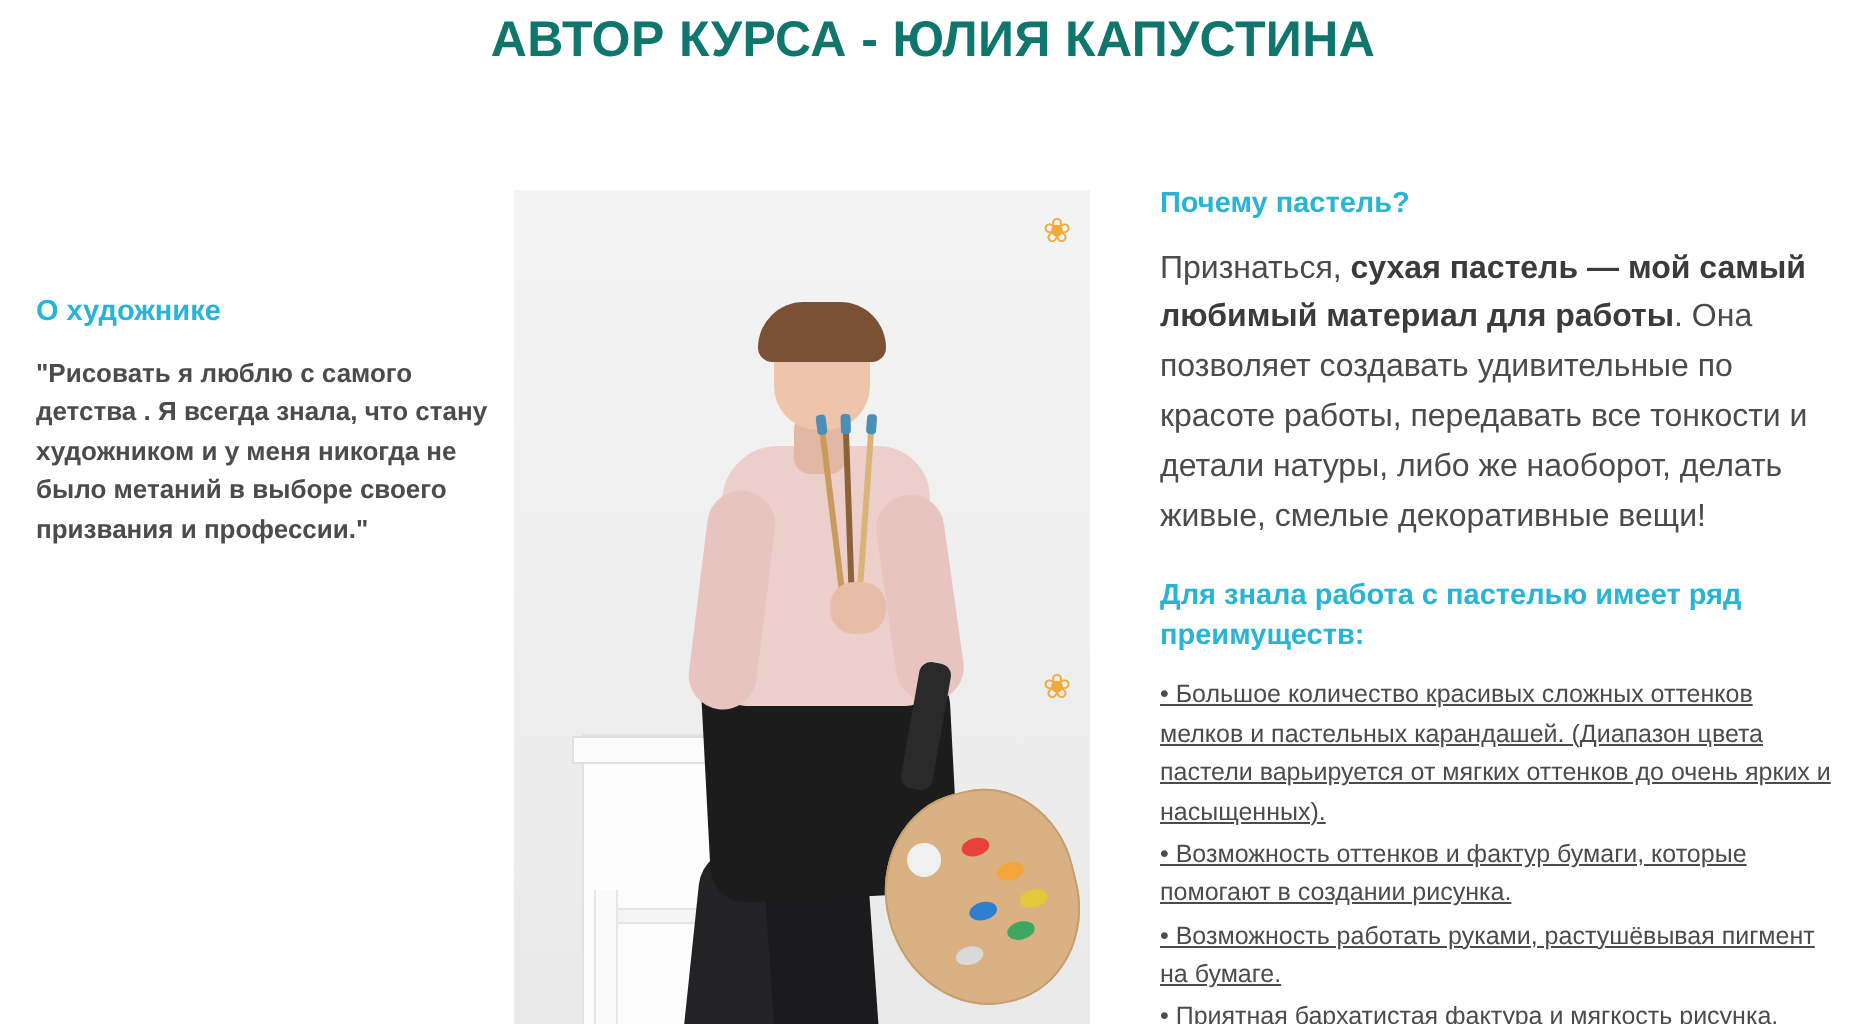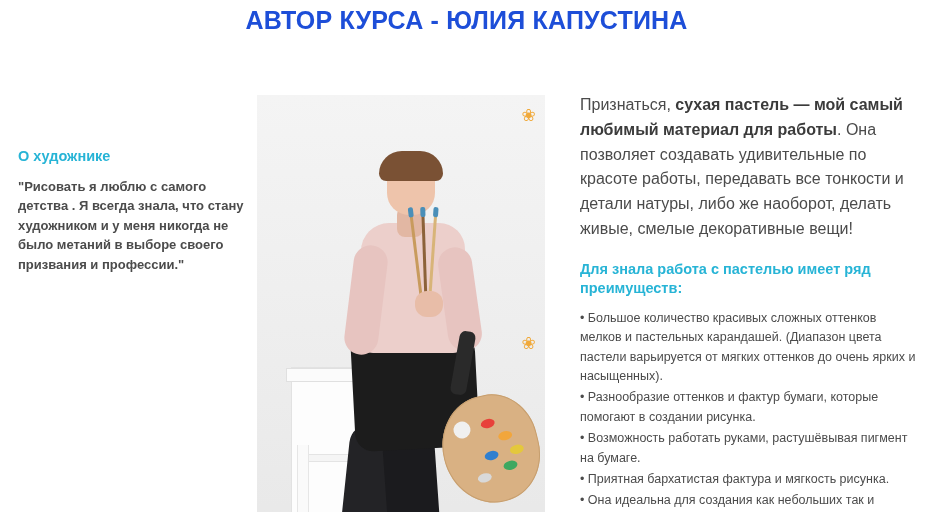--- a/index.html
+++ b/index.html
@@ -13,21 +13,21 @@
     overflow: hidden;
     font-family: "Liberation Sans", sans-serif;
     color: #4a4a4a;
     position: relative;
   }
 
   .page-title {
     text-align: center;
     font-size: 25px;
     font-weight: bold;
-    color: #1d4ed8;
+    color: #0f766e;
     letter-spacing: 0.2px;
     padding-top: 6px;
     margin: 0;
   }
 
   .layout {
     display: flex;
     align-items: flex-start;
     padding: 0 8px;
     box-sizing: border-box;
@@ -254,21 +254,21 @@
     left: 198px; top: 236px;
     width: 16px; height: 64px;
     background: #2a2a2a;
     border-radius: 6px;
     transform: rotate(10deg);
   }
 
   
   .rblock { position: relative; margin-bottom: 18px; }
   .bullets { font-size: 12.5px; line-height: 1.55; color: #4b4b4b; }
-  .bullets div { margin-bottom: 2px; }
+  .bullets div { margin-bottom: 2px; text-decoration: underline; }
 
   .bold-inline { font-weight: bold; color: #3b3b3b; }
 
   .flower-icon {
     position: absolute;
     left: -26px;
     width: 17px; height: 17px;
     color: #f0a93b;
     font-size: 17px;
     line-height: 17px;
@@ -326,28 +326,29 @@
       </div>
     </div>
   </div>
 
   <div class="col-right">
 
     <div class="flower-icon flower-1">❀</div>
     <div class="flower-icon flower-2">❀</div>
 
     <div class="rblock">
+      <div class="sec-head">Почему пастель?</div>
       <p class="body-text"><span>Признаться, </span><span class="bold-inline">сухая пастель — мой самый любимый материал для работы</span><span>. Она позволяет создавать удивительные по красоте работы, передавать все тонкости и детали натуры, либо же наоборот, делать живые, смелые декоративные вещи!</span></p>
     </div>
 
     <div class="rblock">
       <div class="sec-head">Для знала работа с пастелью имеет ряд преимуществ:</div>
       <div class="bullets">
         <div>• Большое количество красивых сложных оттенков мелков и пастельных карандашей. (Диапазон цвета пастели варьируется от мягких оттенков до очень ярких и насыщенных).</div>
-        <div>• Разнообразие оттенков и фактур бумаги, которые помогают в создании рисунка.</div>
+        <div>• Возможность оттенков и фактур бумаги, которые помогают в создании рисунка.</div>
         <div>• Возможность работать руками, растушёвывая пигмент на бумаге.</div>
         <div>• Приятная бархатистая фактура и мягкость рисунка.</div>
         <div>• Она идеальна для создания как небольших так и масштабных работ, в помещении или же на природе.</div>
       </div>
     </div>
 
   </div>
 </div>
 
 </body></html>

